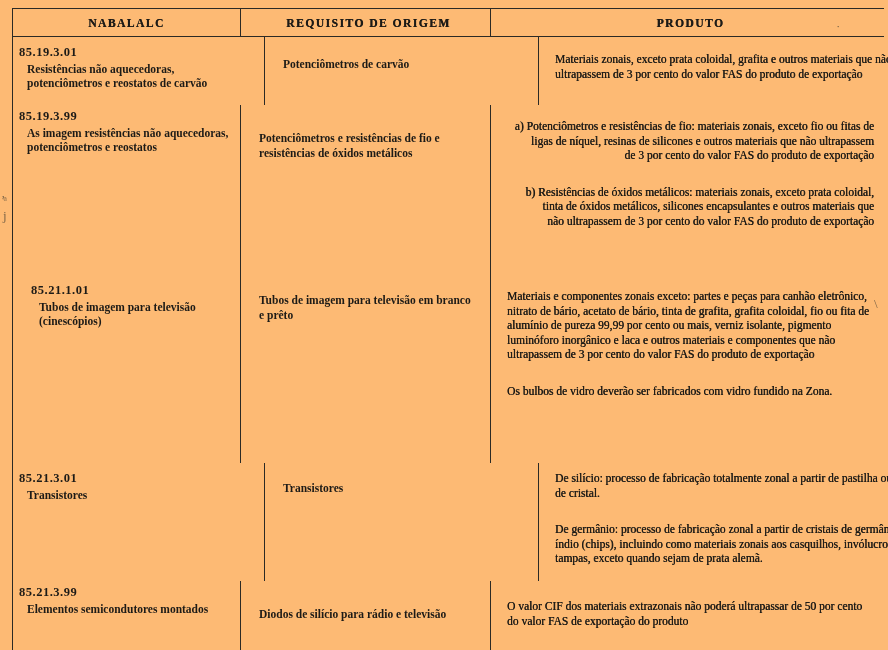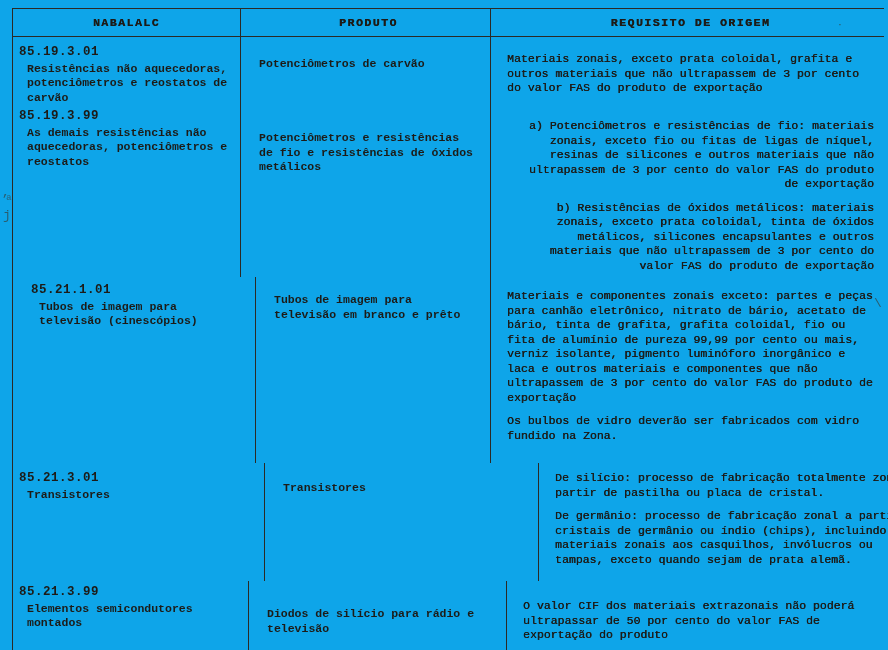--- a/index.html
+++ b/index.html
@@ -1,89 +1,89 @@
 <!DOCTYPE html>
 <html><head>
 <meta charset="utf-8">
 <style>
   * { margin:0; padding:0; box-sizing:border-box; }
   html,body { background:#dddad2; }
   .page {
     position:relative;
     width:888px; height:650px;
     margin:0 auto;
-    background:#0ea5e9;
+    background:#fdba74;
     color:#1d1b17;
-    font-family:Liberation Mono, monospace;
+    font-family:Liberation Serif, serif;
     overflow:hidden;
   }
   .table { position:absolute; left:12px; top:8px; width:872px; height:642px; }
   .thead {
     display:grid; grid-template-columns:228px 250px 394px;
     height:29px;
     border-top:1.6px solid #2b2a25;
     border-bottom:1.6px solid #2b2a25;
   }
   .th {
     display:flex; align-items:center; justify-content:center;
     font-size:11.5px; font-weight:bold; letter-spacing:1.5px;
     border-left:1.6px solid #2b2a25;
     text-shadow:0.3px 0 currentColor;
   }
   .tbody { height:613px; }
   .trow { display:grid; grid-template-columns:228px 250px 394px; }
-  .r1 { height:68px; } .r2 { height:172px; } .r3 { height:186px; }
-  .r4 { height:118px;gap:24px; } .r5 { height:69px;gap:8px; }
+  .r1 { height:68px;gap:24px; } .r2 { height:172px; } .r3 { height:186px; }
+  .r4 { height:118px;gap:24px; } .r5 { height:69px; }
   .td { border-left:1.6px solid #2b2a25; overflow:hidden; font-size:11.5px; line-height:14.5px; }
   .code { font-size:12.5px; font-weight:bold; padding-left:6px; letter-spacing:0.5px; }
   .desc { font-weight:bold; padding:2px 4px 0 14px; }
   .c2 { padding-left:18px; padding-right:12px; font-weight:bold; }
   .c3 { padding-left:16px; padding-right:10px; }
   .c3 p { text-shadow:0.35px 0 currentColor; }
-  .c3 p + p { margin-top:9px; }
+  .c3 p + p { margin-top:22px; }
   .r2 .c3 p { padding-left:21px; text-indent:-21px;text-align:right; }
   
   .r1 .c1 { padding-top:8px; }  .r1 .c2 { padding-top:20px; } .r1 .c3 { padding-top:15px; }
   .r2 .c1 { padding-top:4px; }  .r2 .c2 { padding-top:26px; } .r2 .c3 { padding-top:14px; }
-  .r3 .c1 { padding-top:6px;padding-left:12px; }  .r3 .c2 { padding-top:16px;margin-left:15px; } .r3 .c3 { padding-top:12px; }
+  .r3 .c1 { padding-top:6px;padding-left:12px; }  .r3 .c2 { padding-top:16px; } .r3 .c3 { padding-top:12px; }
   .r4 .c1 { padding-top:8px; }  .r4 .c2 { padding-top:18px; } .r4 .c3 { padding-top:8px; }
   .r5 .c1 { padding-top:4px; }  .r5 .c2 { padding-top:26px; } .r5 .c3 { padding-top:18px; }
   .artifact { position:absolute; color:#3a382f; opacity:0.65; font-size:13px; }
 </style>
 </head>
 <body>
 
 <div class="page">
   <div class="table">
 
     <div class="thead">
       <div class="th c1">NABALALC</div>
+      <div class="th c3">REQUISITO DE ORIGEM</div>
       <div class="th c2">PRODUTO</div>
-      <div class="th c3">REQUISITO DE ORIGEM</div>
     </div>
 
     <div class="tbody">
 
       <div class="trow r1">
         <div class="td c1">
           <div class="code">85.19.3.01</div>
           <div class="desc">Resistências não aquecedoras, potenciômetros e reostatos de carvão</div>
         </div>
         <div class="td c2">
           <p>Potenciômetros de carvão</p>
         </div>
         <div class="td c3">
           <p>Materiais zonais, exceto prata coloidal, grafita e outros materiais que não ultrapassem de 3 por cento do valor FAS do produto de exportação</p>
         </div>
       </div>
 
       <div class="trow r2">
         <div class="td c1">
           <div class="code">85.19.3.99</div>
-          <div class="desc">As demais resistências não aquecedoras, potenciômetros e reostatos</div>
+          <div class="desc">As imagem resistências não aquecedoras, potenciômetros e reostatos</div>
         </div>
         <div class="td c2">
           <p>Potenciômetros e resistências de fio e resistências de óxidos metálicos</p>
         </div>
         <div class="td c3">
           <p>a) Potenciômetros e resistências de fio: materiais zonais, exceto fio ou fitas de ligas de níquel, resinas de silicones e outros materiais que não ultrapassem de 3 por cento do valor FAS do produto de exportação</p>
           <p>b) Resistências de óxidos metálicos: materiais zonais, exceto prata coloidal, tinta de óxidos metálicos, silicones encapsulantes e outros materiais que não ultrapassem de 3 por cento do valor FAS do produto de exportação</p>
         </div>
       </div>
 

